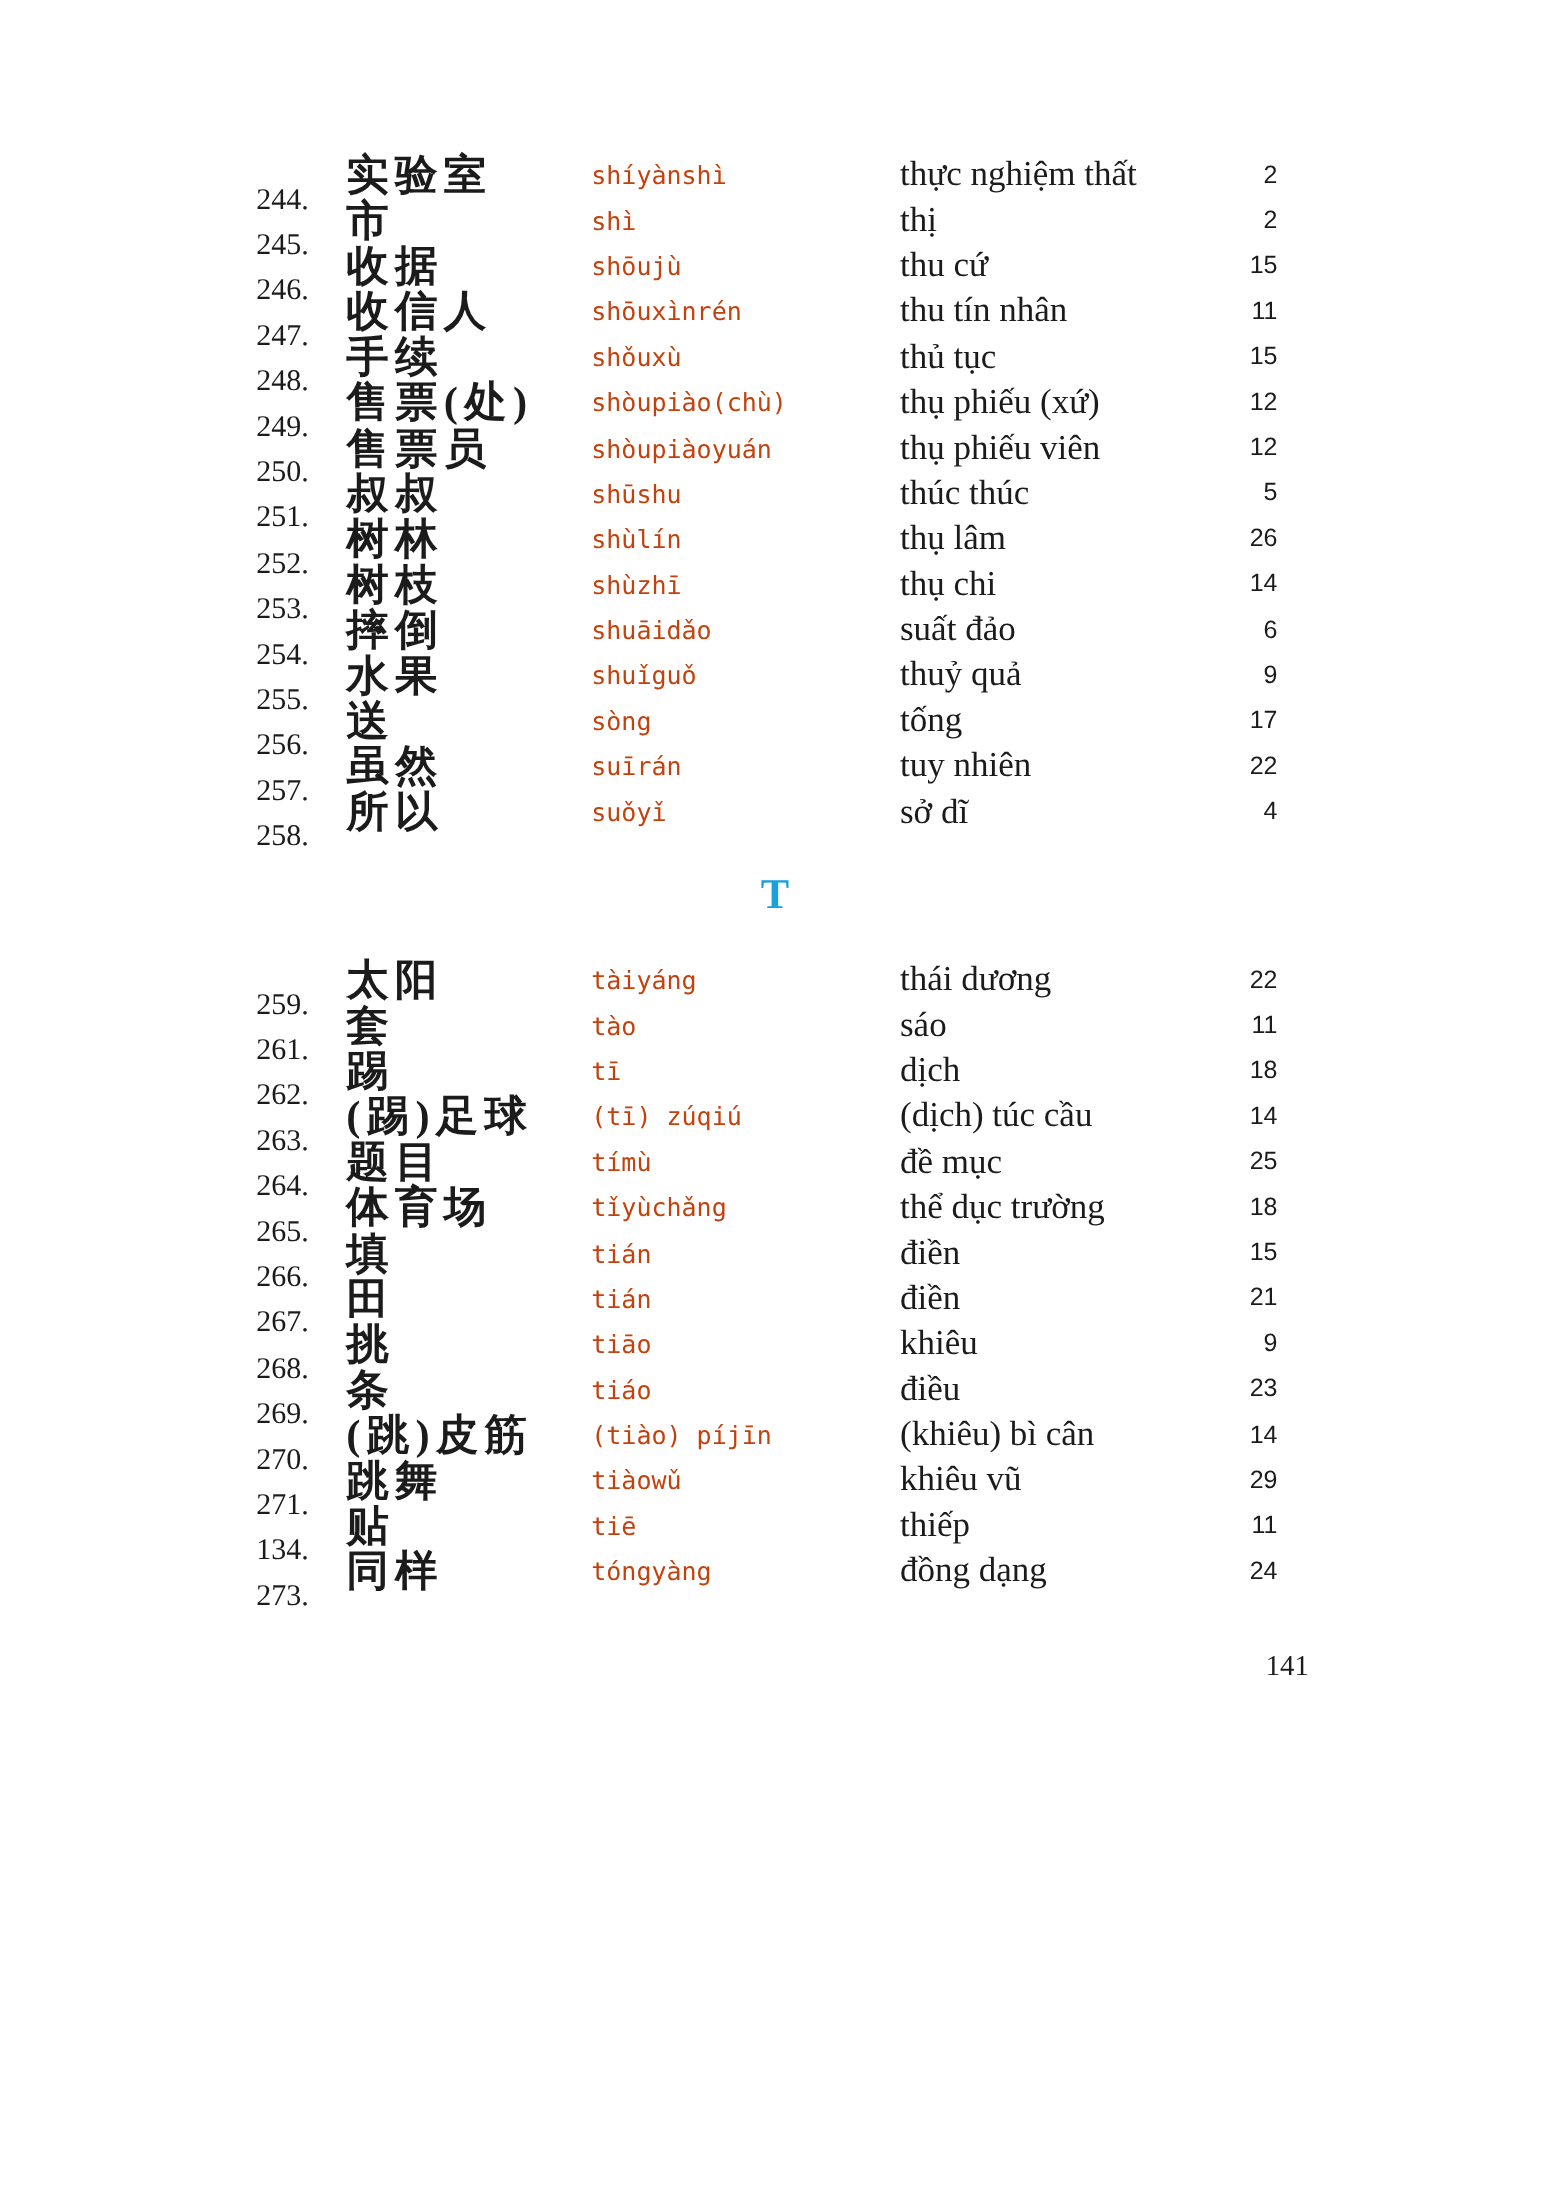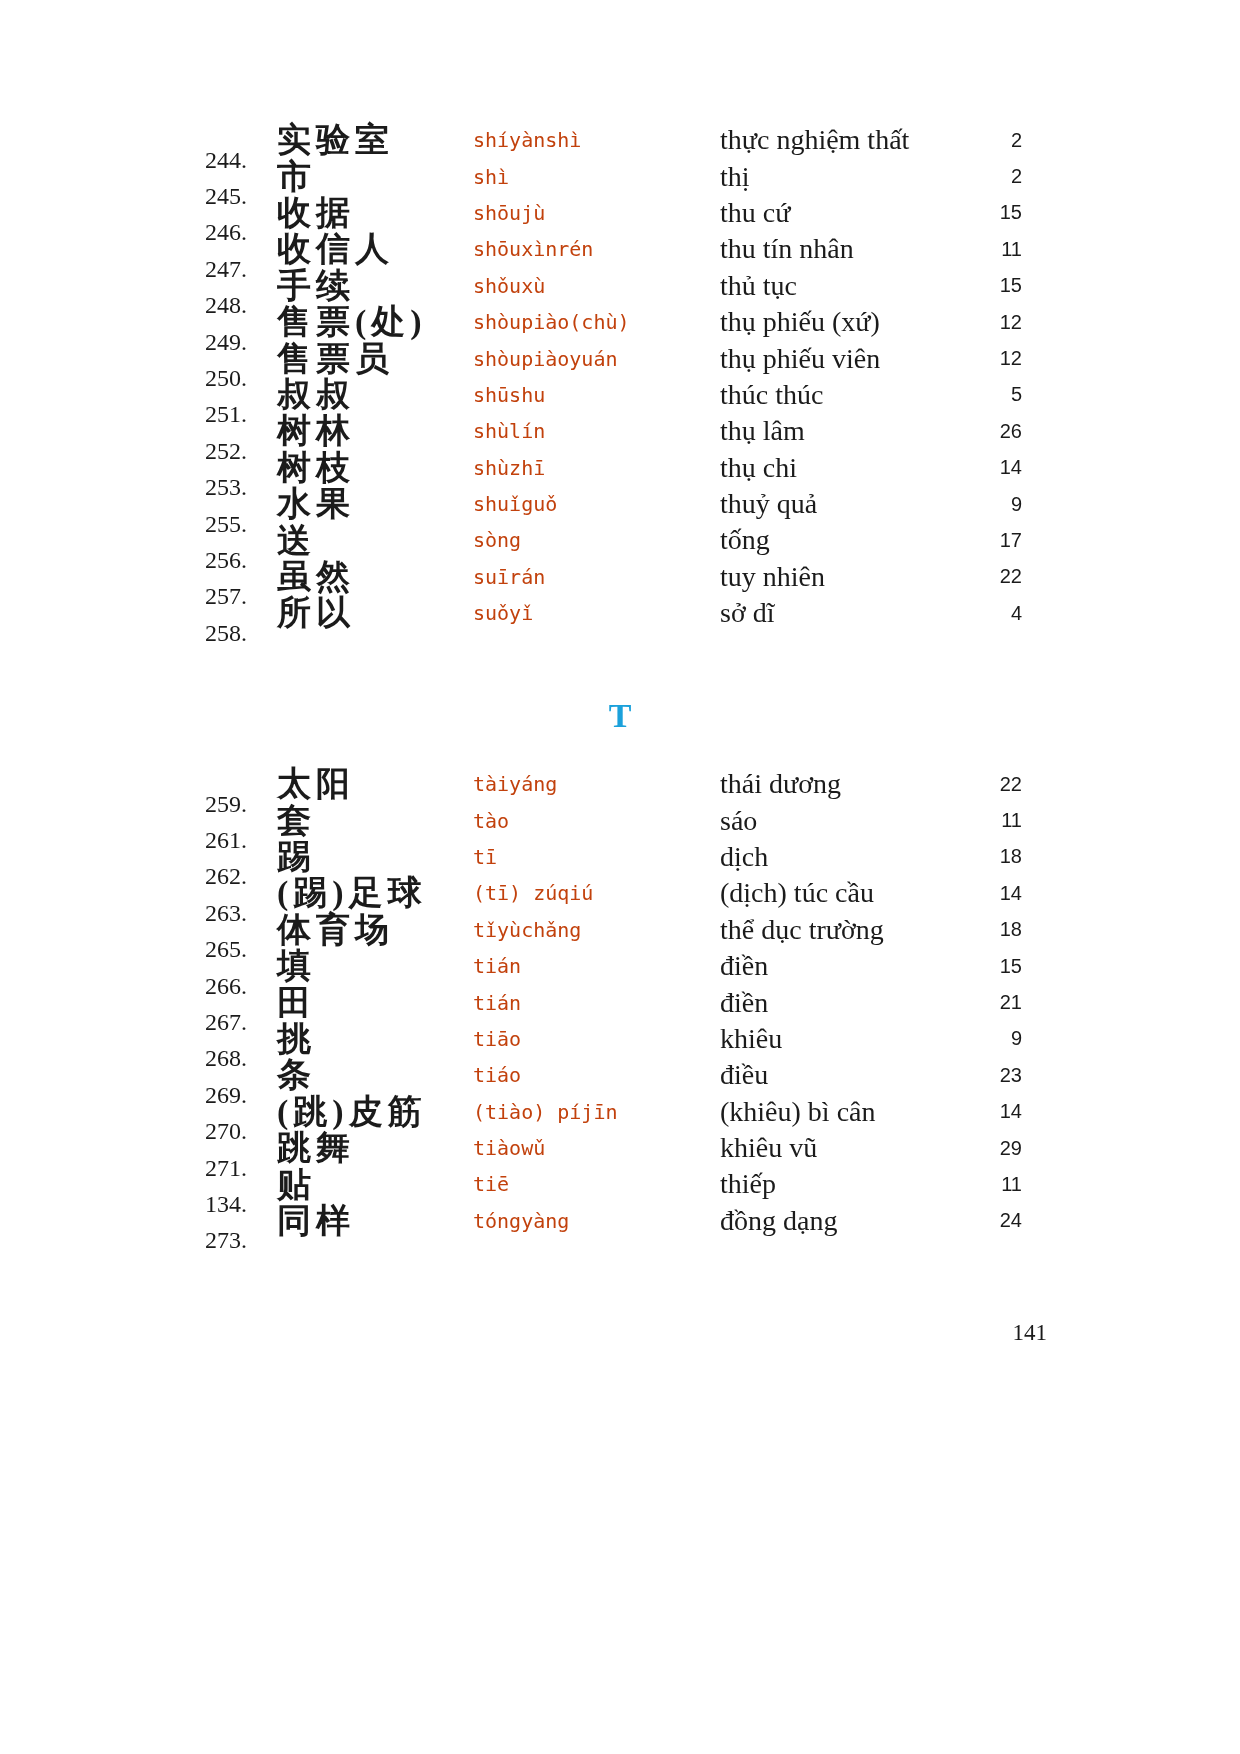--- a/index.html
+++ b/index.html
@@ -128,20 +128,27 @@
   </div>
 
   <div class="row">
     <span class="c-num">253.</span>
     <span class="c-hanzi">树枝</span>
     <span class="c-pinyin">shùzhī</span>
     <span class="c-viet">thụ chi</span>
     <span class="c-count">14</span>
   </div>
 
+  <div class="row">
+    <span class="c-num">254.</span>
+    <span class="c-hanzi">摔倒</span>
+    <span class="c-pinyin">shuāidǎo</span>
+    <span class="c-viet">suất đảo</span>
+    <span class="c-count">6</span>
+  </div>
 
   <div class="row">
     <span class="c-num">255.</span>
     <span class="c-hanzi">水果</span>
     <span class="c-pinyin">shuǐguǒ</span>
     <span class="c-viet">thuỷ quả</span>
     <span class="c-count">9</span>
   </div>
 
   <div class="row">
@@ -196,20 +203,27 @@
   </div>
 
   <div class="row">
     <span class="c-num">263.</span>
     <span class="c-hanzi">(踢)足球</span>
     <span class="c-pinyin">(tī) zúqiú</span>
     <span class="c-viet">(dịch) túc cầu</span>
     <span class="c-count">14</span>
   </div>
 
+  <div class="row">
+    <span class="c-num">264.</span>
+    <span class="c-hanzi">题目</span>
+    <span class="c-pinyin">tímù</span>
+    <span class="c-viet">đề mục</span>
+    <span class="c-count">25</span>
+  </div>
 
   <div class="row">
     <span class="c-num">265.</span>
     <span class="c-hanzi">体育场</span>
     <span class="c-pinyin">tǐyùchǎng</span>
     <span class="c-viet">thể dục trường</span>
     <span class="c-count">18</span>
   </div>
 
   <div class="row">

